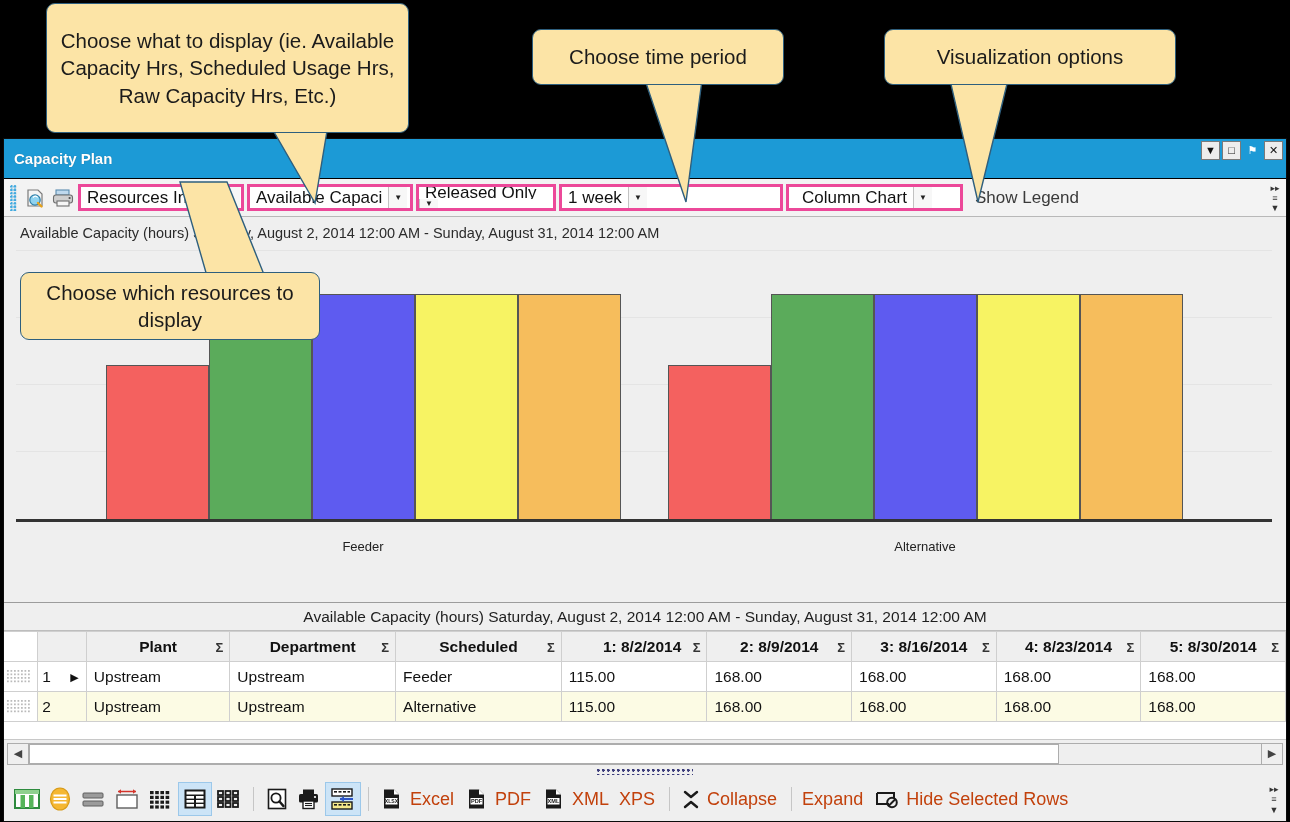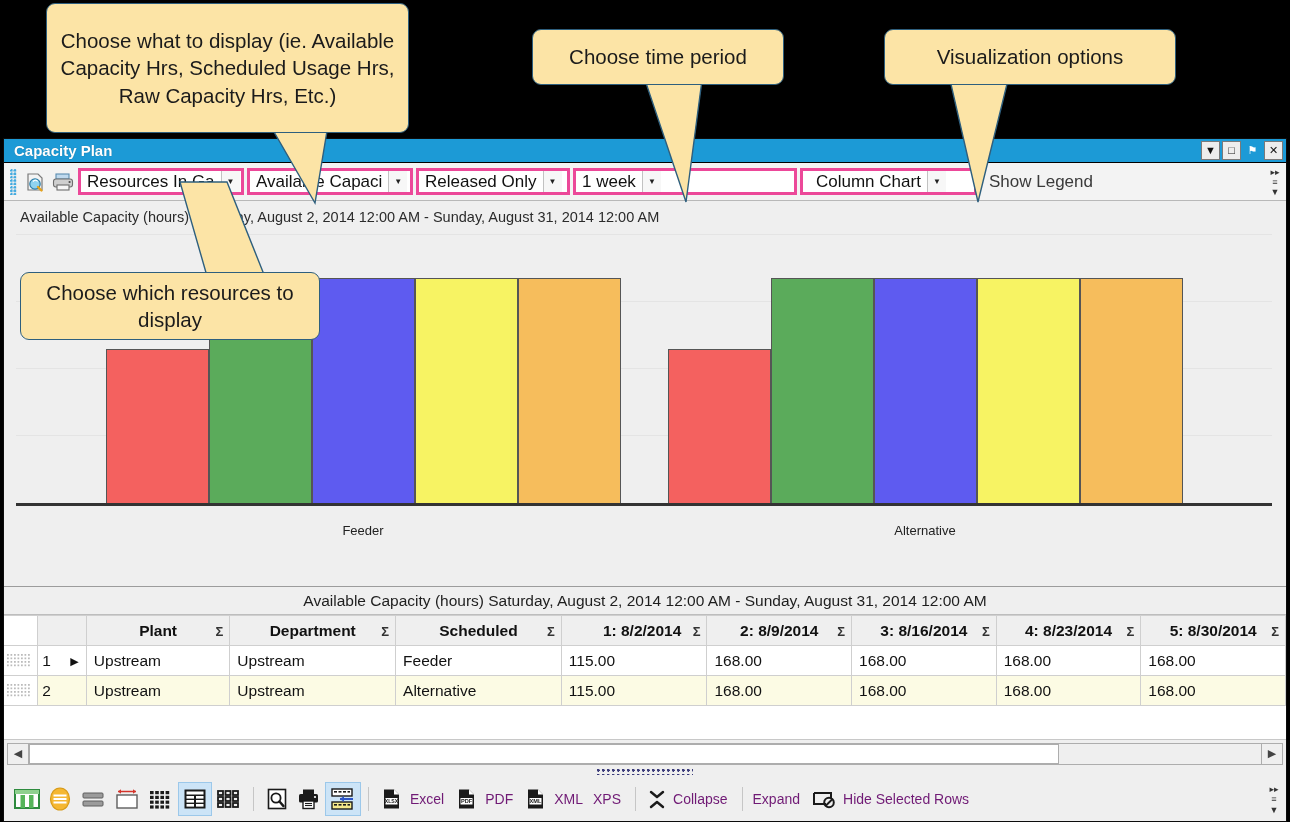--- a/index.html
+++ b/index.html
@@ -38,21 +38,21 @@
   #app-window {
     position:absolute;
     left:3px; top:138px; width:1284px; height:684px;
     background:#EFEFEF;
     border:1px solid #0C0C0C;
     display:flex; flex-direction:column;
   }
 
   
   #title-bar {
-    height:24px; background:#1C9AD6;
+    height:40px; background:#1C9AD6;
     display:flex; align-items:center;
     position:relative; flex:0 0 auto;
     border-bottom:1px solid #000;
   }
   #title-text {
     color:#fff; font-weight:bold; font-size:15px;
     margin-left:10px; letter-spacing:0px;
     text-shadow:0 0 1px rgba(0,0,0,.35);
   }
   .win-btns { position:absolute; right:3px; top:2px; display:flex; gap:2px; }
@@ -90,21 +90,21 @@
     font-size:17px; color:#111; white-space:nowrap; overflow:hidden;
   }
   .combo .arrow {
     width:19px; border-left:1px solid #C2C2C2;
     background:#F7F7F7;
     display:flex; align-items:center; justify-content:center;
     font-size:8px; color:#222;
   }
   #combo-resources { width:166px; }
   #combo-metric    { width:166px; }
-  #combo-filter    { width:154px; }
+  #combo-filter    { width:140px;flex-direction:column; }
   #combo-period    { width:224px; }
   #combo-chart     { width:177px;padding-left:7px; }
   #legend-label {
     font-size:17px; color:#3A3A3A; margin-left:9px; white-space:nowrap;
   }
   #tb-overflow {
     position:absolute; right:4px; top:5px;
     font-size:9px; color:#333; line-height:1.1; text-align:center;
     width:14px;
   }
@@ -213,21 +213,21 @@
   }
 
   
   #bottom-bar {
     flex:0 0 auto; height:44px; background:#EFEFEF;
     display:flex; align-items:center; padding:0 6px;
     position:relative;
   }
   .bt { height:34px; display:flex; align-items:center; gap:5px; padding:0 3px; }
   .bt.sel { background:#CCE4F7; border:1px solid #9CC8EA; }
-  .bt-lbl { font-size:14px; color:#701a75; white-space:nowrap; padding-right:4px; }
+  .bt-lbl { font-size:18px; color:#c2410c; white-space:nowrap; padding-right:4px; }
   .vdiv { width:1px; height:24px; background:#C6C6C6; margin:0 7px; }
   #bb-overflow {
     position:absolute; right:5px; top:7px; width:14px;
     font-size:9px; color:#333; text-align:center; line-height:1.15;
   }
   svg { display:block; }
 </style>
 </head>
 <body>
 

